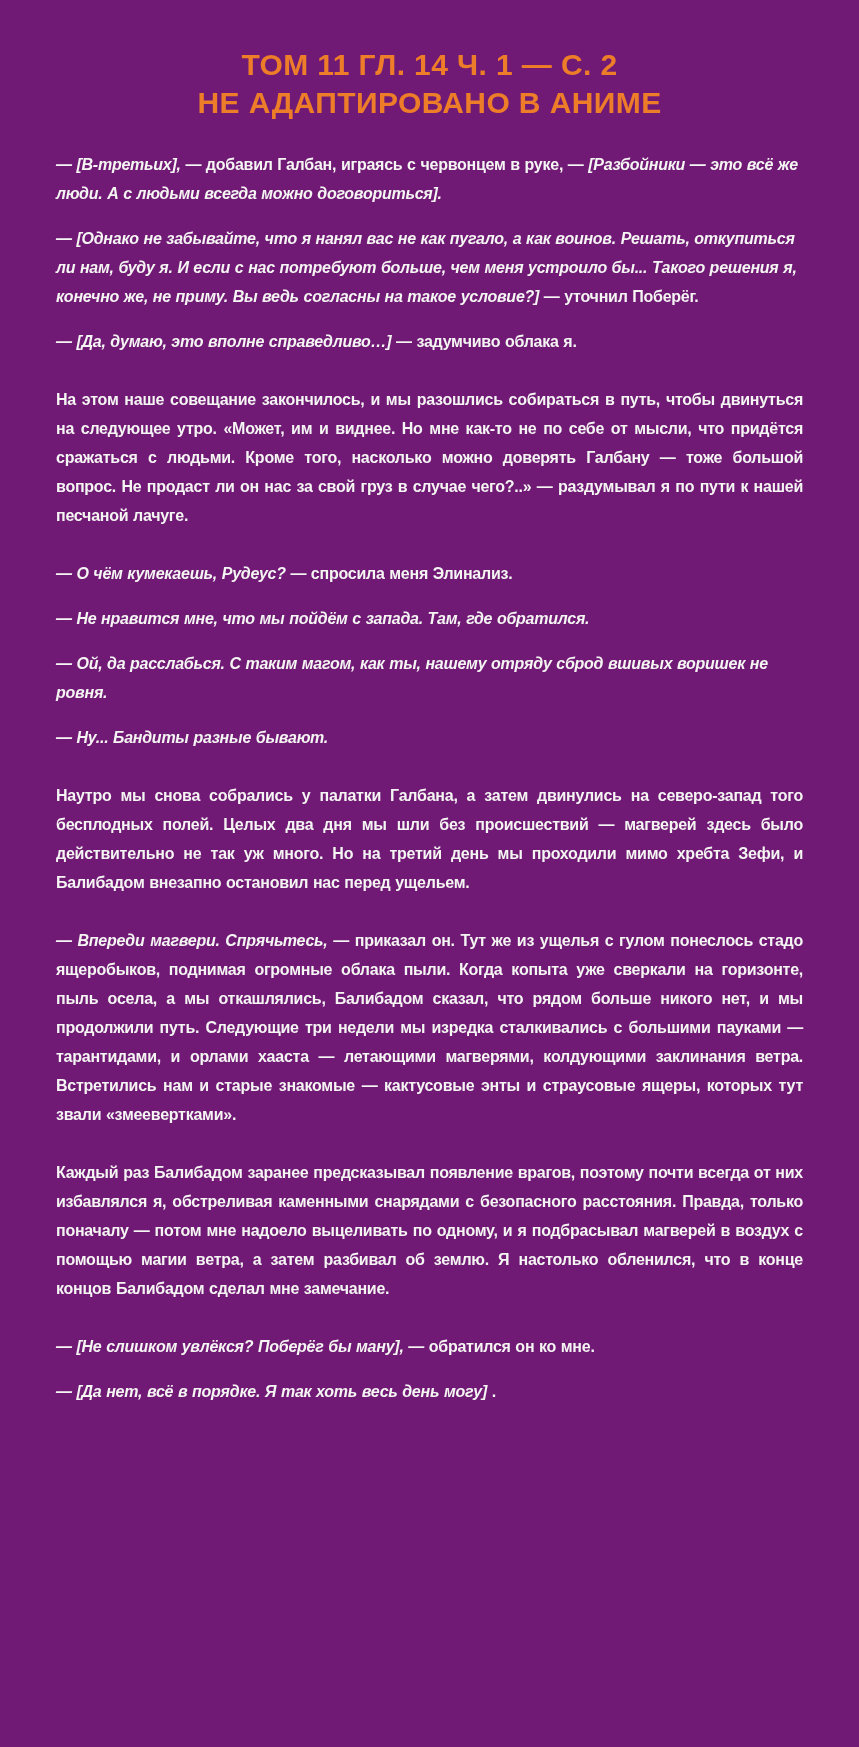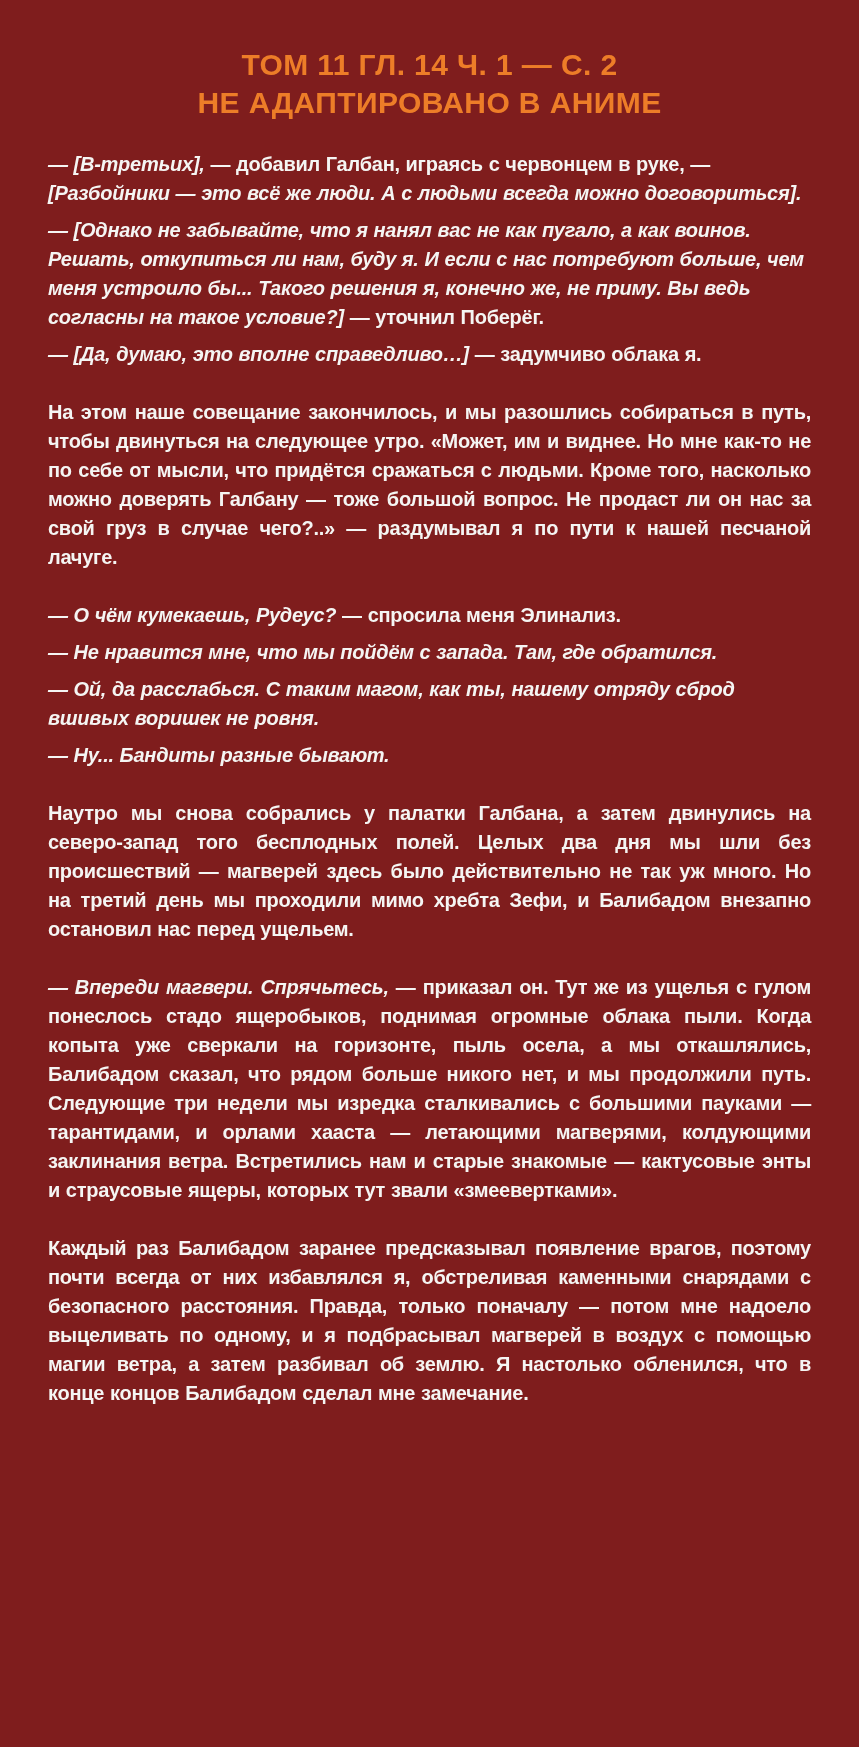--- a/index.html
+++ b/index.html
@@ -18,37 +18,37 @@
     text-align:center;
     color:#ed7d28;
     font-weight:700;
     font-size:30px;
     line-height:38px;
     letter-spacing:0.4px;
     margin-bottom:28px;
   }
   .header .line { display:block; }
   .body-text p {
-    margin:8px;
-    font-size:20px;
+    margin:16px;
+    font-size:16px;
     line-height:29px;
     font-weight:700;
     letter-spacing:-0.25px;
     word-spacing:0.5px;
   }
   .block { margin:0; }
   .block.gap { margin-top:29px; }
   .block.justify p { text-align:justify; text-align-last:left; }
   .block.left p { text-align:left; }
   .seg.it { font-style:italic; }
 </style>
 </head>
 <body>
 
-<div class="page" style="background: #7f1d1d; color: rgb(245, 245, 243);">
+<div class="page" style="background: #701a75; color: rgb(245, 245, 243);">
   <div class="header" style="color: rgb(237, 125, 40);">
     <span class="line">ТОМ 11 ГЛ. 14 Ч. 1 — С. 2</span>
     <span class="line">НЕ АДАПТИРОВАНО В АНИМЕ</span>
   </div>
   <div class="body-text">
       <div class="block left">
         <p><span class="seg it">— [В-третьих], </span><span class="seg">— добавил Галбан, играясь с червонцем в руке, — </span><span class="seg it">[Разбойники — это всё же люди. А с людьми всегда можно договориться].</span></p>
         <p><span class="seg it">— [Однако не забывайте, что я нанял вас не как пугало, а как воинов. Решать, откупиться ли нам, буду я. И если с нас потребуют больше, чем меня устроило бы... Такого решения я, конечно же, не приму. Вы ведь согласны на такое условие?] </span><span class="seg">— уточнил Поберёг.</span></p>
         <p><span class="seg it">— [Да, думаю, это вполне справедливо…] </span><span class="seg">— задумчиво облака я.</span></p>
       </div>
@@ -63,14 +63,18 @@
       </div>
       <div class="block justify gap">
         <p><span class="seg">Наутро мы снова собрались у палатки Галбана, а затем двинулись на северо-запад того бесплодных полей. Целых два дня мы шли без происшествий — магверей здесь было действительно не так уж много. Но на третий день мы проходили мимо хребта Зефи, и Балибадом внезапно остановил нас перед ущельем.</span></p>
       </div>
       <div class="block justify gap">
         <p><span class="seg it">— Впереди магвери. Спрячьтесь, </span><span class="seg">— приказал он. Тут же из ущелья с гулом понеслось стадо ящеробыков, поднимая огромные облака пыли. Когда копыта уже сверкали на горизонте, пыль осела, а мы откашлялись, Балибадом сказал, что рядом больше никого нет, и мы продолжили путь. Следующие три недели мы изредка сталкивались с большими пауками — тарантидами, и орлами хааста — летающими магверями, колдующими заклинания ветра. Встретились нам и старые знакомые — кактусовые энты и страусовые ящеры, которых тут звали «змеевертками».</span></p>
       </div>
       <div class="block justify gap">
         <p><span class="seg">Каждый раз Балибадом заранее предсказывал появление врагов, поэтому почти всегда от них избавлялся я, обстреливая каменными снарядами с безопасного расстояния. Правда, только поначалу — потом мне надоело выцеливать по одному, и я подбрасывал магверей в воздух с помощью магии ветра, а затем разбивал об землю. Я настолько обленился, что в конце концов Балибадом сделал мне замечание.</span></p>
       </div>
+      <div class="block left gap">
+        <p><span class="seg it">— [Не слишком увлёкся? Поберёг бы ману], </span><span class="seg">— обратился он ко мне.</span></p>
+        <p><span class="seg it">— [Да нет, всё в порядке. Я так хоть весь день могу]</span><span class="seg"> .</span></p>
+      </div>
     </div>
 </div>
 
 </body></html>

